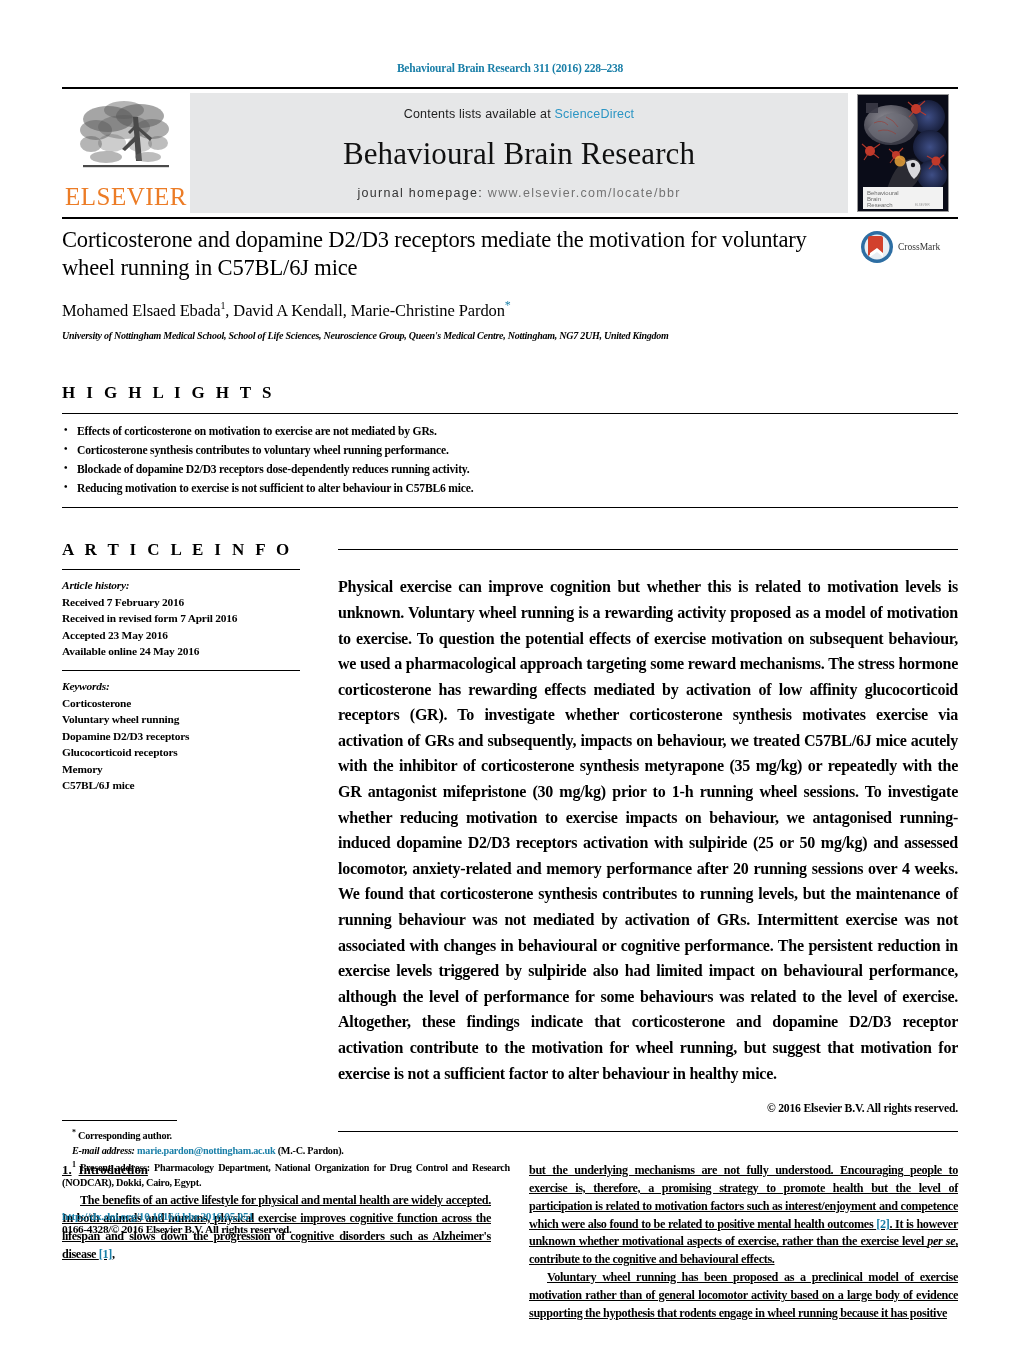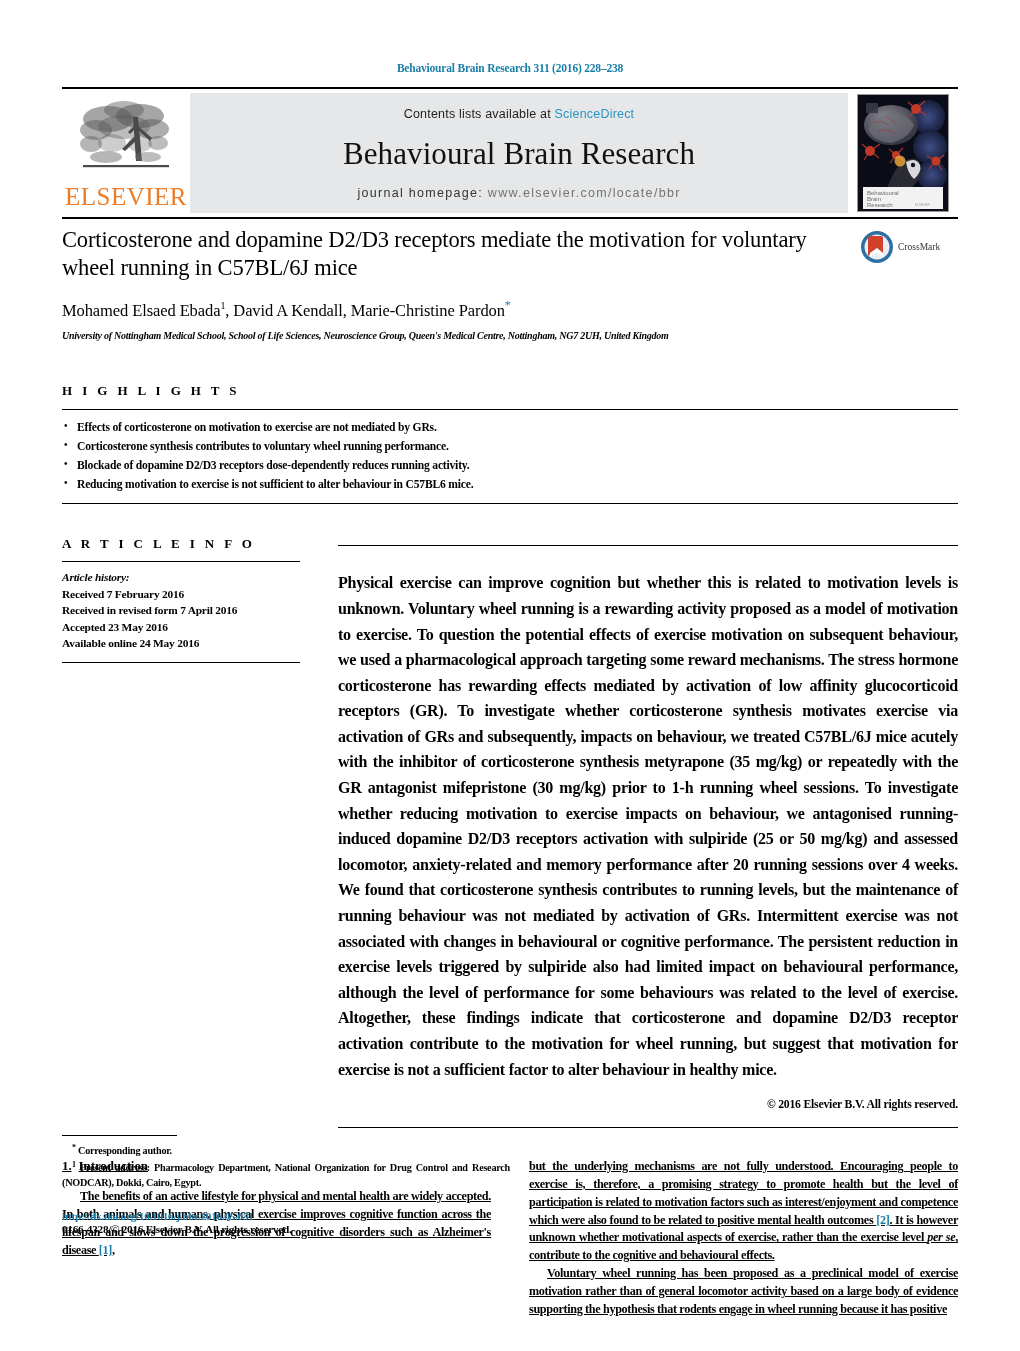--- a/index.html
+++ b/index.html
@@ -162,21 +162,21 @@
   .crossmark-label {
     font-family: "Liberation Serif", serif;
     font-size: 9.5px;
     color: #333;
   }
 
   
   .section-head {
     font-family: "Liberation Serif", serif;
     font-weight: bold;
-    font-size: 13px;
+    font-size: 17px;
     letter-spacing: 3.4px;
   }
   .highlights { margin-top: 42px; }
   .rule-thin { border-top: 1.3px solid #000; }
   .highlights .rule-thin { margin-top: 10px; }
   .highlights-list {
     list-style: none;
     margin: 0;
     padding: 9px 0 9px 2px;
     font-size: 11.6px;
@@ -429,20 +429,29 @@
       <div class="section-head">A R T I C L E    I N F O</div>
       <div class="rule-thin"></div>
       <div class="info-group">
         <div class="lbl">Article history:</div>
         <div>Received 7 February 2016</div>
         <div>Received in revised form 7 April 2016</div>
         <div>Accepted 23 May 2016</div>
         <div>Available online 24 May 2016</div>
       </div>
       <div class="info-divider"></div>
+      <div class="info-group">
+        <div class="lbl">Keywords:</div>
+        <div>Corticosterone</div>
+        <div>Voluntary wheel running</div>
+        <div>Dopamine D2/D3 receptors</div>
+        <div>Glucocorticoid receptors</div>
+        <div>Memory</div>
+        <div>C57BL/6J mice</div>
+      </div>
     </div>
 
     <div class="col-abstract">
       <div class="rule-thin"></div>
       <p class="abstract-body">Physical exercise can improve cognition but whether this is related to motivation levels is unknown. Voluntary wheel running is a rewarding activity proposed as a model of motivation to exercise. To question the potential effects of exercise motivation on subsequent behaviour, we used a pharmacological approach targeting some reward mechanisms. The stress hormone corticosterone has rewarding effects mediated by activation of low affinity glucocorticoid receptors (GR). To investigate whether corticosterone synthesis motivates exercise via activation of GRs and subsequently, impacts on behaviour, we treated C57BL/6J mice acutely with the inhibitor of corticosterone synthesis metyrapone (35 mg/kg) or repeatedly with the GR antagonist mifepristone (30 mg/kg) prior to 1-h running wheel sessions. To investigate whether reducing motivation to exercise impacts on behaviour, we antagonised running-induced dopamine D2/D3 receptors activation with sulpiride (25 or 50 mg/kg) and assessed locomotor, anxiety-related and memory performance after 20 running sessions over 4 weeks. We found that corticosterone synthesis contributes to running levels, but the maintenance of running behaviour was not mediated by activation of GRs. Intermittent exercise was not associated with changes in behavioural or cognitive performance. The persistent reduction in exercise levels triggered by sulpiride also had limited impact on behavioural performance, although the level of performance for some behaviours was related to the level of exercise. Altogether, these findings indicate that corticosterone and dopamine D2/D3 receptor activation contribute to the motivation for wheel running, but suggest that motivation for exercise is not a sufficient factor to alter behaviour in healthy mice.</p>
       <div class="copyright-line">© 2016 Elsevier B.V. All rights reserved.</div>
       <div class="abstract-bottom-rule"></div>
     </div>
   </div>
 
@@ -460,20 +469,25 @@
     </div>
   </div>
 
   <div class="footnotes">
     <div class="footnote-rule"></div>
     <div class="fn-line hang">
       <span class="fn-sup">*</span>
       <span>Corresponding author.</span>
     </div>
     <div class="fn-line hang">
+      <span class="ital">E-mail address:</span>
+      <span class="fn-mail">marie.pardon@nottingham.ac.uk</span>
+      <span>(M.-C. Pardon).</span>
+    </div>
+    <div class="fn-line hang">
       <span class="fn-sup">1</span>
       <span>Present address: Pharmacology Department, National Organization for Drug Control and Research (NODCAR), Dokki, Cairo, Egypt.</span>
     </div>
     <div class="doi-block">
       <span class="doi-link">http://dx.doi.org/10.1016/j.bbr.2016.05.051</span>
       <div class="issn-line">0166-4328/© 2016 Elsevier B.V. All rights reserved.</div>
     </div>
   </div>
 
 </div>

